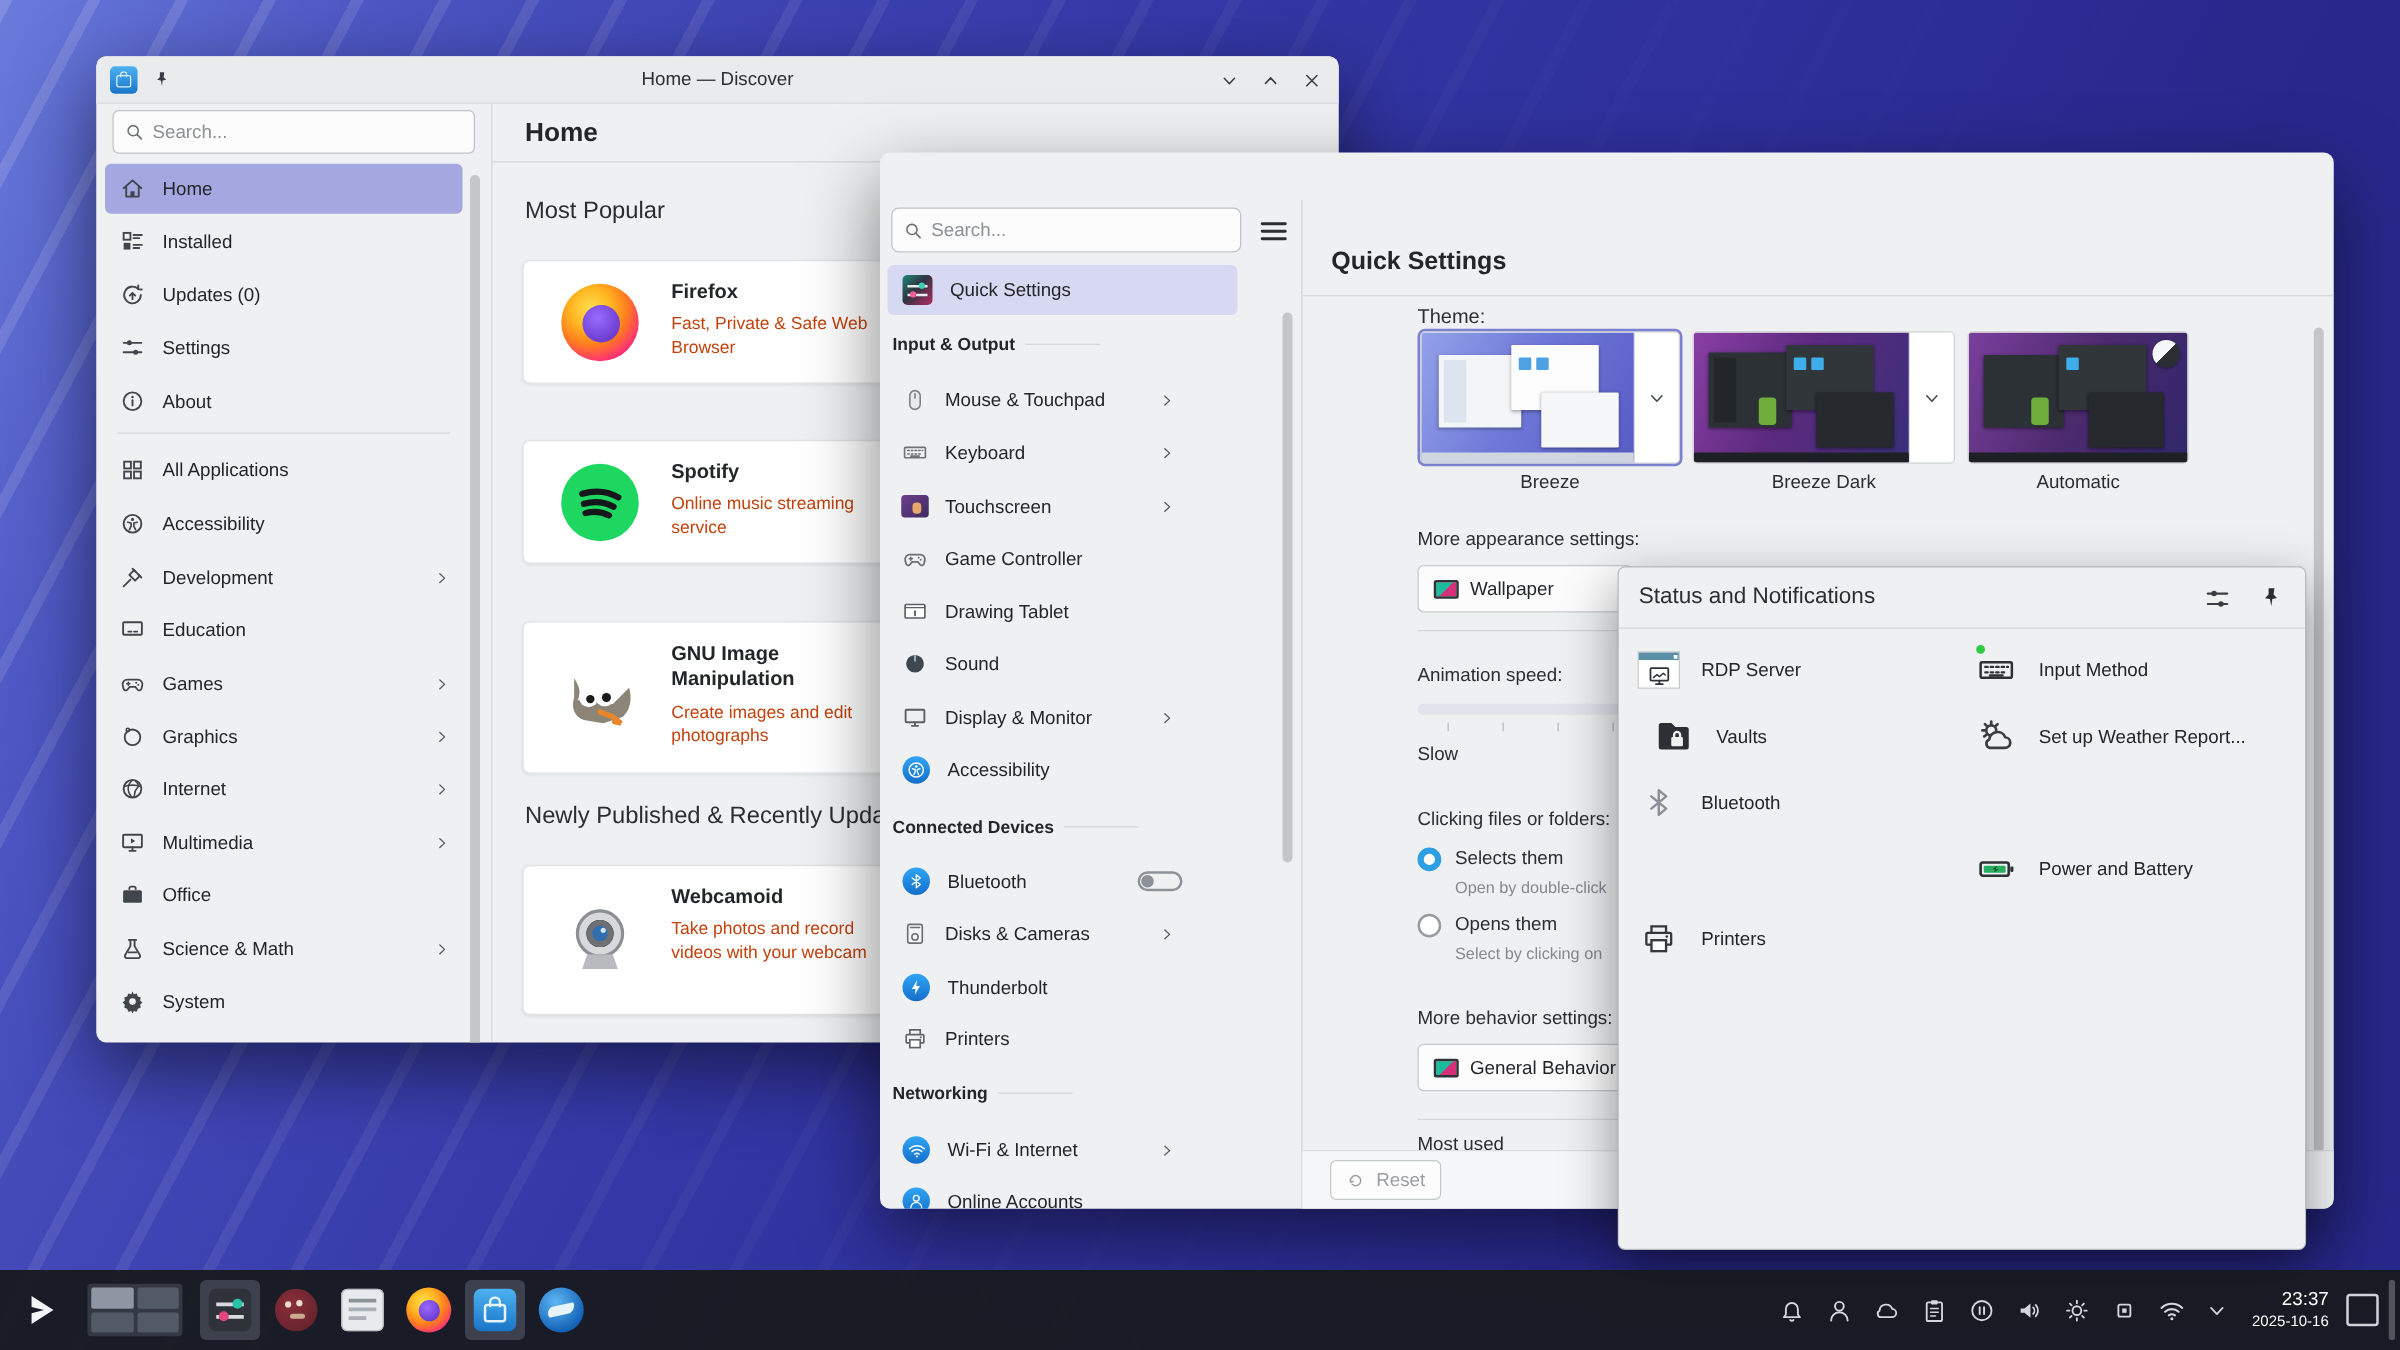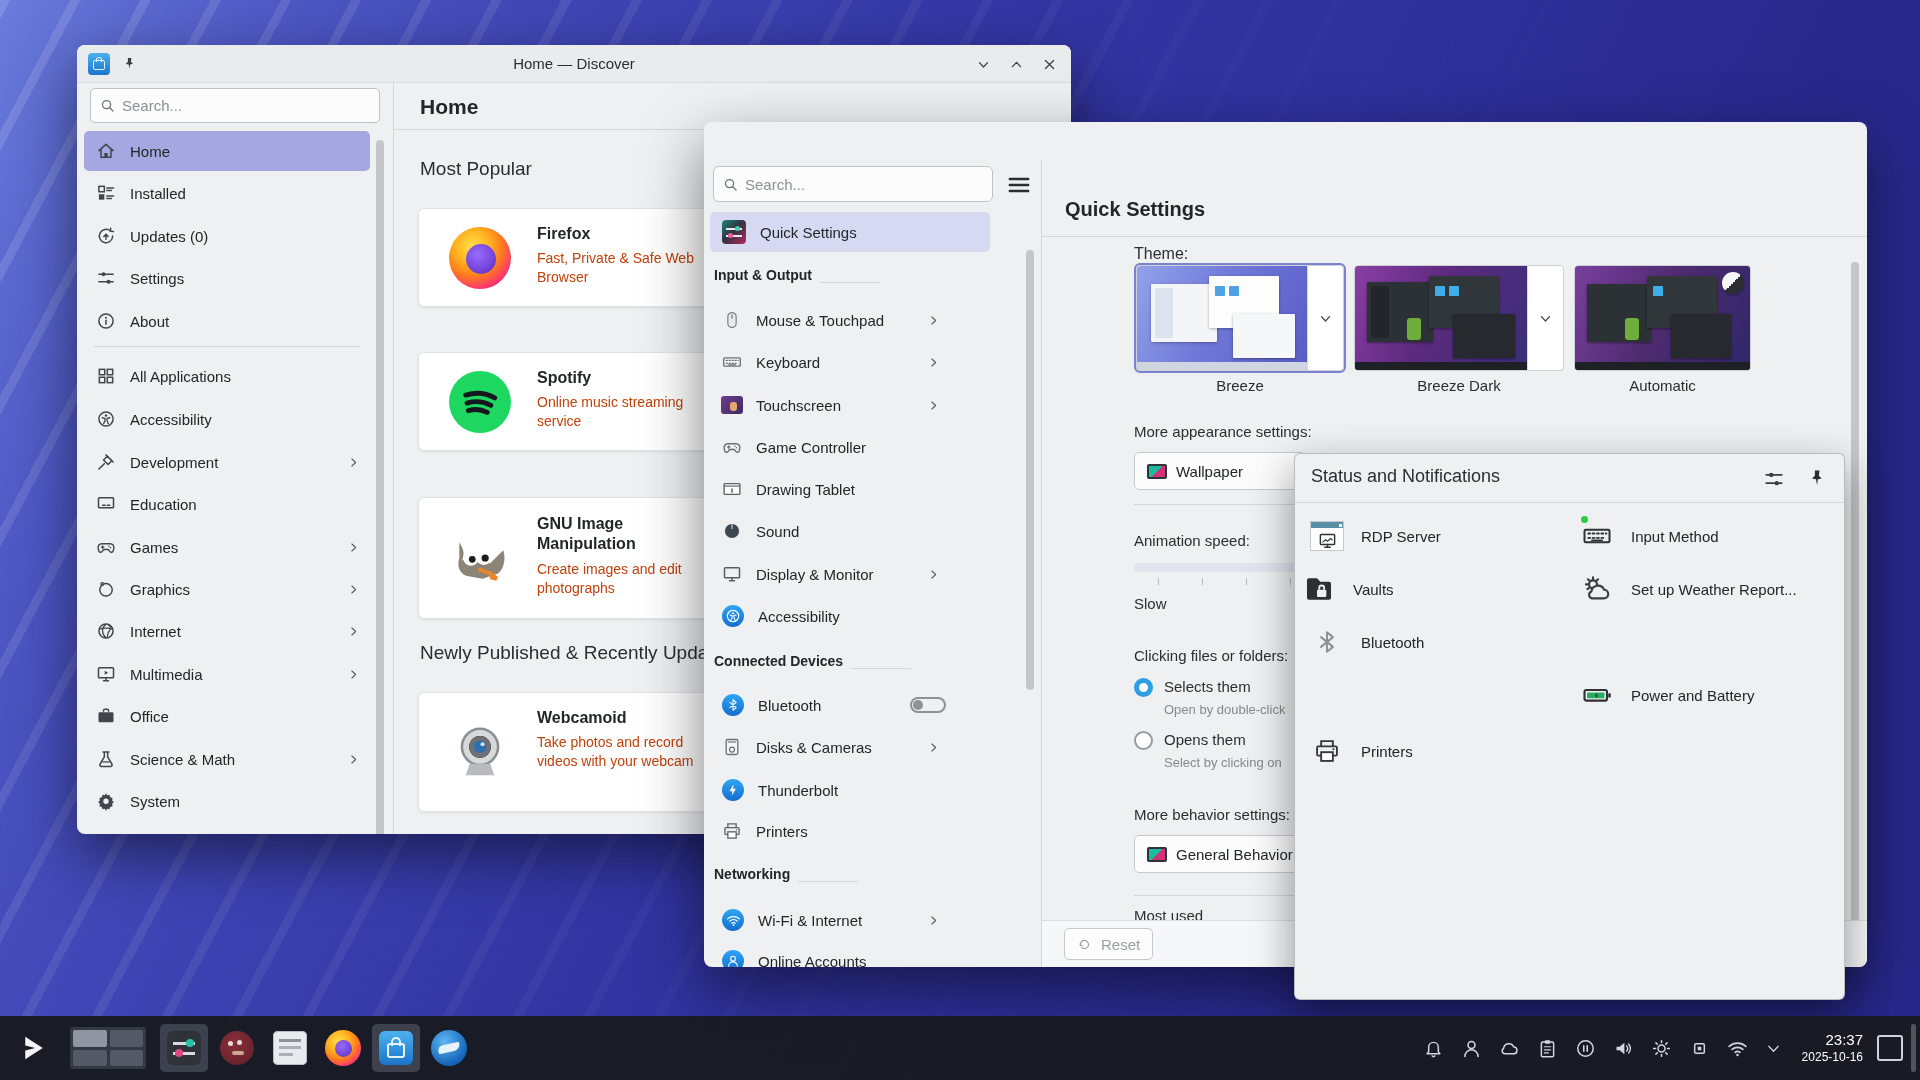--- a/index.html
+++ b/index.html
@@ -27,21 +27,21 @@
   .sel-sett{background:#d7d9f2}
   .sep{position:absolute;height:1px;background:#d4d6d8}
   .vsep{position:absolute;width:1px;background:#d4d6d8}
   .scrollpill{position:absolute;width:8px;border-radius:4px;background:#c4c7ca}
   .h-page{position:absolute;font-size:21px;font-weight:bold}
   .h-section{position:absolute;font-size:19px;color:#2b2e31;white-space:nowrap}
   .card{position:absolute;background:#fff;border:1px solid #e1e3e5;border-radius:6px;box-shadow:0 1px 3px rgba(0,0,0,.08)}
   .card .t{position:absolute;left:118px;top:16px;font-size:16px;font-weight:bold}
   .card .d{position:absolute;left:118px;top:40px;font-size:14px;color:#c2410c;width:160px;line-height:1.35}
   .cicon{position:absolute;left:30px;top:50%;transform:translateY(-50%);width:62px;height:62px}
-  .shead{position:absolute;font-size:14px;font-weight:bold;color:#232629;display:flex;align-items:flex-end;gap:8px;white-space:nowrap}
+  .shead{position:absolute;font-size:14px;font-weight:bold;color:#232629;display:flex;align-items:center;gap:8px;white-space:nowrap}
   .shead:after{content:"";height:1px;background:#d4d6d8;width:60px;display:block}
   .circle-ic{width:22px;height:22px;border-radius:50%;display:flex;align-items:center;justify-content:center;color:#fff;flex:none}
   .cblue{background:linear-gradient(180deg,#30a5f5,#146eca)}
   .toggle{position:absolute;right:44px;width:36px;height:16px;border:2px solid #8d9298;border-radius:9px}
   .toggle:before{content:"";position:absolute;left:1px;top:1px;width:10px;height:10px;border-radius:50%;background:#8d9298}
   .theme-card{position:absolute;top:143px;height:106px;background:#fff;border:1px solid #cfd2d4;border-radius:4px;display:flex;overflow:hidden}
   .theme-sel{outline:2px solid #7b80d1;outline-offset:0}
   .tprev{position:relative;height:100%;flex:none}
   .tchev{width:37px;border-left:1px solid #d8dadc;display:flex;align-items:center;justify-content:center;color:#555}
   .tlabel{position:absolute;top:255px;font-size:15px;text-align:center;color:#2b2e31}
@@ -755,21 +755,21 @@
       <span style="width:34px;height:30px;background:#fff;border:1px solid #c6c9cc;display:block;position:relative">
         <span style="position:absolute;left:0;top:0;right:0;height:6px;background:#5b8fa8"></span>
         <span style="position:absolute;right:1.5px;top:1.5px;width:3px;height:3px;background:#fff"></span>
         <svg style="position:absolute;left:7px;top:9px;width:19px;height:19px;color:#2e3338">
             <use href="#s-monline"></use>
           </svg>
       </span>
     </span>
     <span>RDP Server</span>
   </div>
-  <div class="prow" style="left:6px;top:116px;width:250px">
+  <div class="prow" style="left:26px;top:116px;width:250px">
     <span class="pic">
         <svg style="width:32px;height:32px;color:#2c2f33">
           <use href="#s-vault"></use>
         </svg>
       </span>
     <span>Vaults</span>
   </div>
   <div class="prow" style="left:14px;top:169px;width:250px">
     <span class="pic">
         <svg style="width:26px;height:26px;color:#8b9096">

